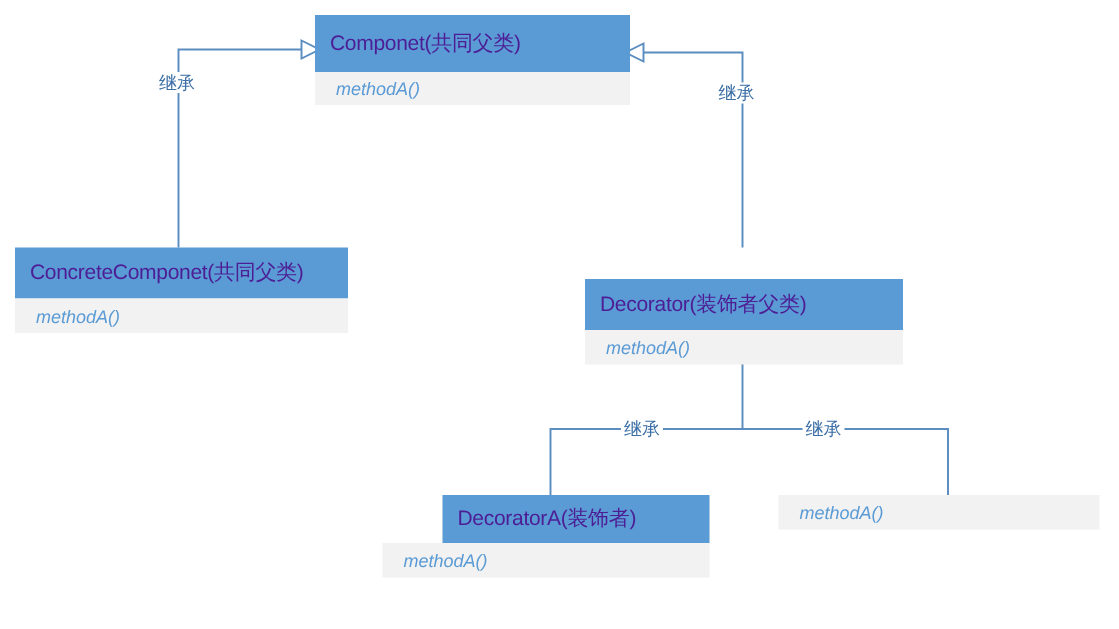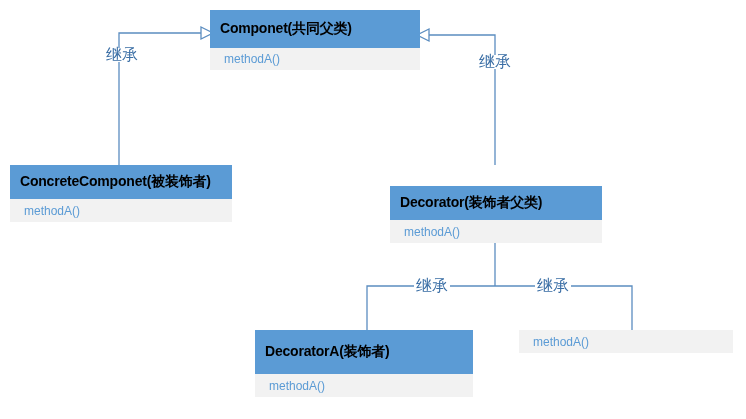--- a/index.html
+++ b/index.html
@@ -26,43 +26,44 @@
     width: 746px;
     height: 419px;
   }
   .uml-class {
     position: absolute;
     box-sizing: border-box;
   }
   .uml-header {
     box-sizing: border-box;
     background: #5b9bd5;
-    color: #000000;
+    color: #4c1d95;
     font-size: 14px;
-    font-weight: bold;
+    font-weight: normal;
     display: flex;
     align-items: center;
     padding-left: 10px;
     letter-spacing: -0.2px;
     white-space: nowrap;
   }
   .uml-body {
     box-sizing: border-box;
     background: #f2f2f2;
     color: #5b9bd5;
     font-size: 12px;
     display: flex;
     align-items: center;
     padding-left: 14px;
     white-space: nowrap;
+    font-style: italic;
   }
   .edge-label {
     position: absolute;
     color: #3a6ea5;
-    font-size: 16px;
+    font-size: 12px;
     font-family: "DejaVu Sans", "Liberation Sans", sans-serif;
     background: #ffffff;
     padding: 0 2px;
     white-space: nowrap;
     line-height: 14px;
   }
 </style>
 </head>
 <body>
 
@@ -86,31 +87,31 @@
       <polygon points="489,233 495,222 501,233" fill="#ffffff" stroke="#5b8dc0" stroke-width="1.3"></polygon>
     </g>
   </svg>
 
   <div class="uml-class" style="left:210px; top:10px; width:210px;">
     <div class="uml-header" style="height:38px;">Componet(共同父类)</div>
     <div class="uml-body" style="height:22px;">methodA()</div>
   </div>
 
   <div class="uml-class" style="left:10px; top:165px; width:222px;">
-    <div class="uml-header" style="height:34px;">ConcreteComponet(被装饰者)</div>
+    <div class="uml-header" style="height:34px;">ConcreteComponet(共同父类)</div>
     <div class="uml-body" style="height:23px;">methodA()</div>
   </div>
 
   <div class="uml-class" style="left:390px; top:165px; width:212px;">
     <div class="uml-header" style="height:34px;margin-top:21px;">Decorator(装饰者父类)</div>
     <div class="uml-body" style="height:23px;">methodA()</div>
   </div>
 
   <div class="uml-class" style="left:255px; top:330px; width:218px;">
-    <div class="uml-header" style="height:44px;">DecoratorA(装饰者)</div>
+    <div class="uml-header" style="height:32px;margin-left:40px;">DecoratorA(装饰者)</div>
     <div class="uml-body" style="height:23px;">methodA()</div>
   </div>
 
   <div class="uml-class" style="left:519px; top:330px; width:214px;">
     <div class="uml-body" style="height:23px;">methodA()</div>
   </div>
 
   <div class="edge-label" style="left:104px; top:48px;">继承</div>
 
   <div class="edge-label" style="left:477px; top:55px;">继承</div>

